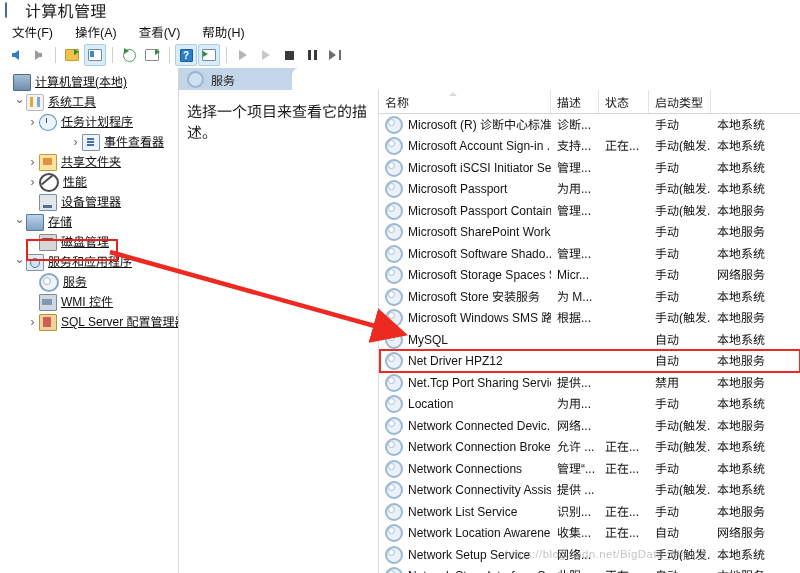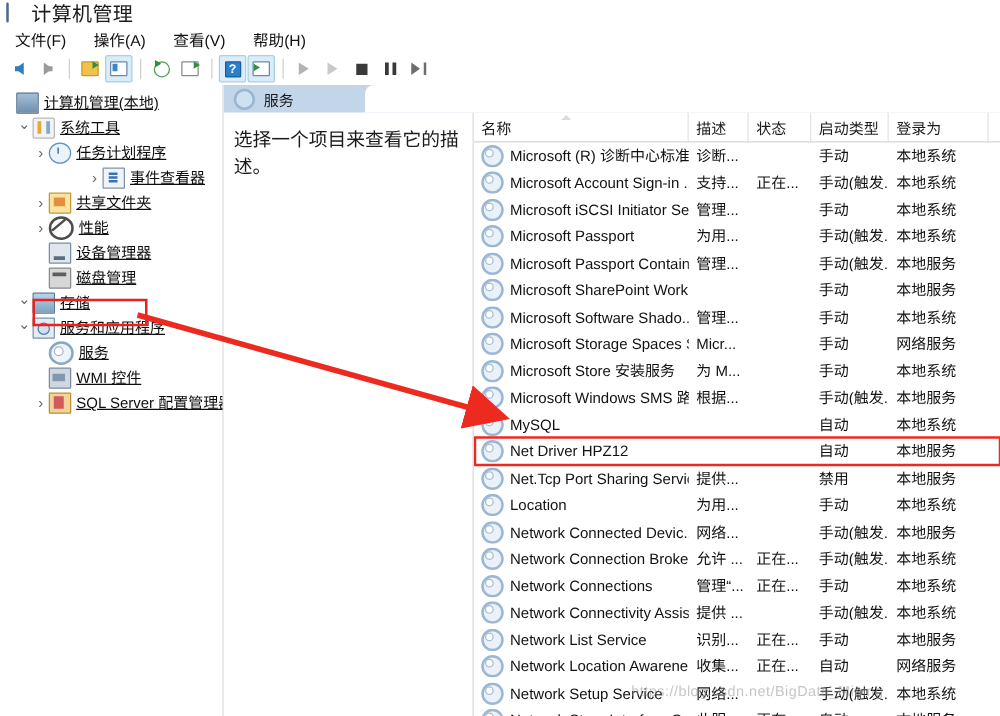--- a/index.html
+++ b/index.html
@@ -482,29 +482,29 @@
         <div class="tree-row" style="padding-left: 26px;">
           <span class="chev right"></span>
           <span class="tico ti-perf"></span>
           <span class="tlabel">性能</span>
         </div>
         <div class="tree-row" style="padding-left: 26px;">
           <span class="chev "></span>
           <span class="tico ti-device"></span>
           <span class="tlabel">设备管理器</span>
         </div>
+        <div class="tree-row" style="padding-left: 13px;">
+          <span class="chev down"></span>
+          <span class="tico ti-storage"></span>
+          <span class="tlabel">存储</span>
+        </div>
         <div class="tree-row" style="padding-left: 26px;">
           <span class="chev "></span>
           <span class="tico ti-disk"></span>
           <span class="tlabel">磁盘管理</span>
-        </div>
-        <div class="tree-row" style="padding-left: 13px;">
-          <span class="chev down"></span>
-          <span class="tico ti-storage"></span>
-          <span class="tlabel">存储</span>
         </div>
         <div class="tree-row" style="padding-left: 13px;">
           <span class="chev down"></span>
           <span class="tico ti-servapp"></span>
           <span class="tlabel">服务和应用程序</span>
         </div>
         <div class="tree-row selected" style="padding-left: 26px;">
           <span class="chev "></span>
           <span class="tico ti-services"></span>
           <span class="tlabel">服务</span>
@@ -538,21 +538,20 @@
 
       <div class="list-pane">
         <div class="col-head">
           <div class="ch c-name">
             <span>名称</span>
             <span class="sort-arrow"></span>
           </div>
           <div class="ch c-desc">描述</div>
           <div class="ch c-state">状态</div>
           <div class="ch c-start">启动类型</div>
-          <div class="ch c-logon">登录为</div>
         </div>
 
         <div id="svc-rows">
             <div class="row">
               <div class="cell c-name name">
                 <span class="svcico"></span>
                 <span>Microsoft (R) 诊断中心标准...</span>
               </div>
               <div class="cell c-desc">诊断...</div>
               <div class="cell c-state"></div>

